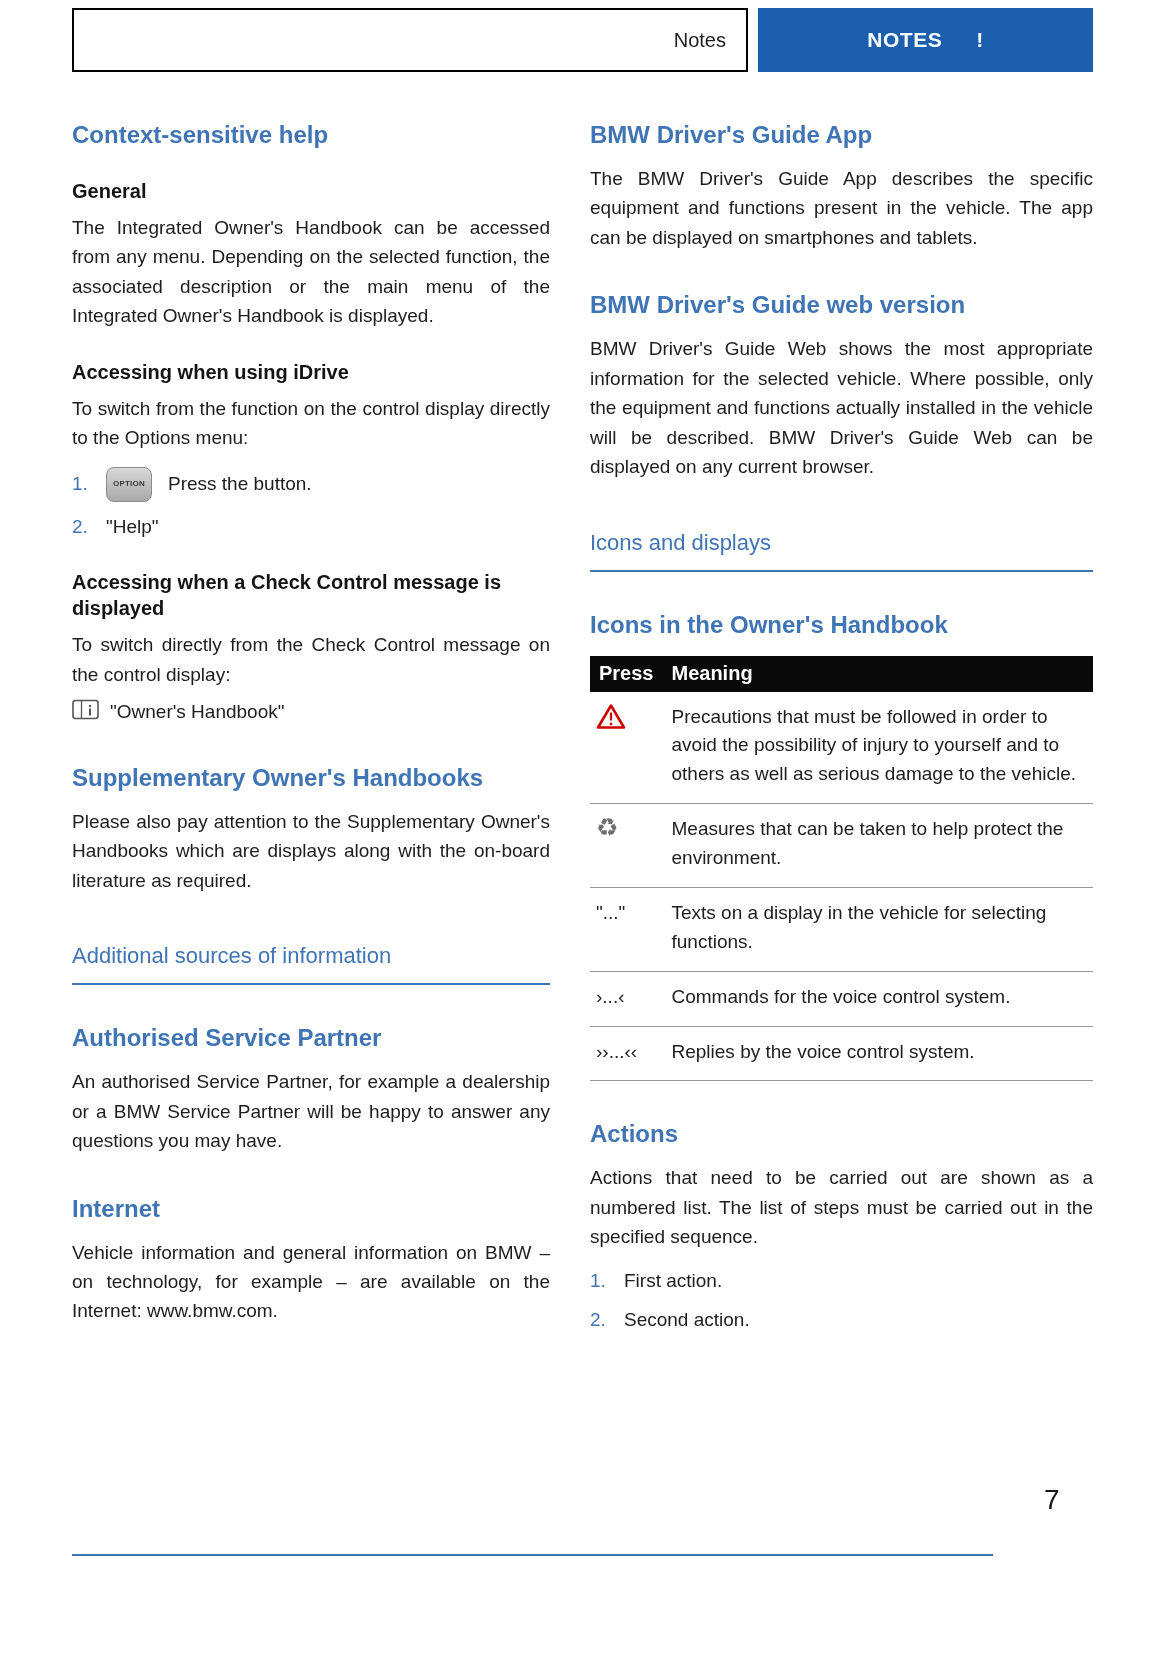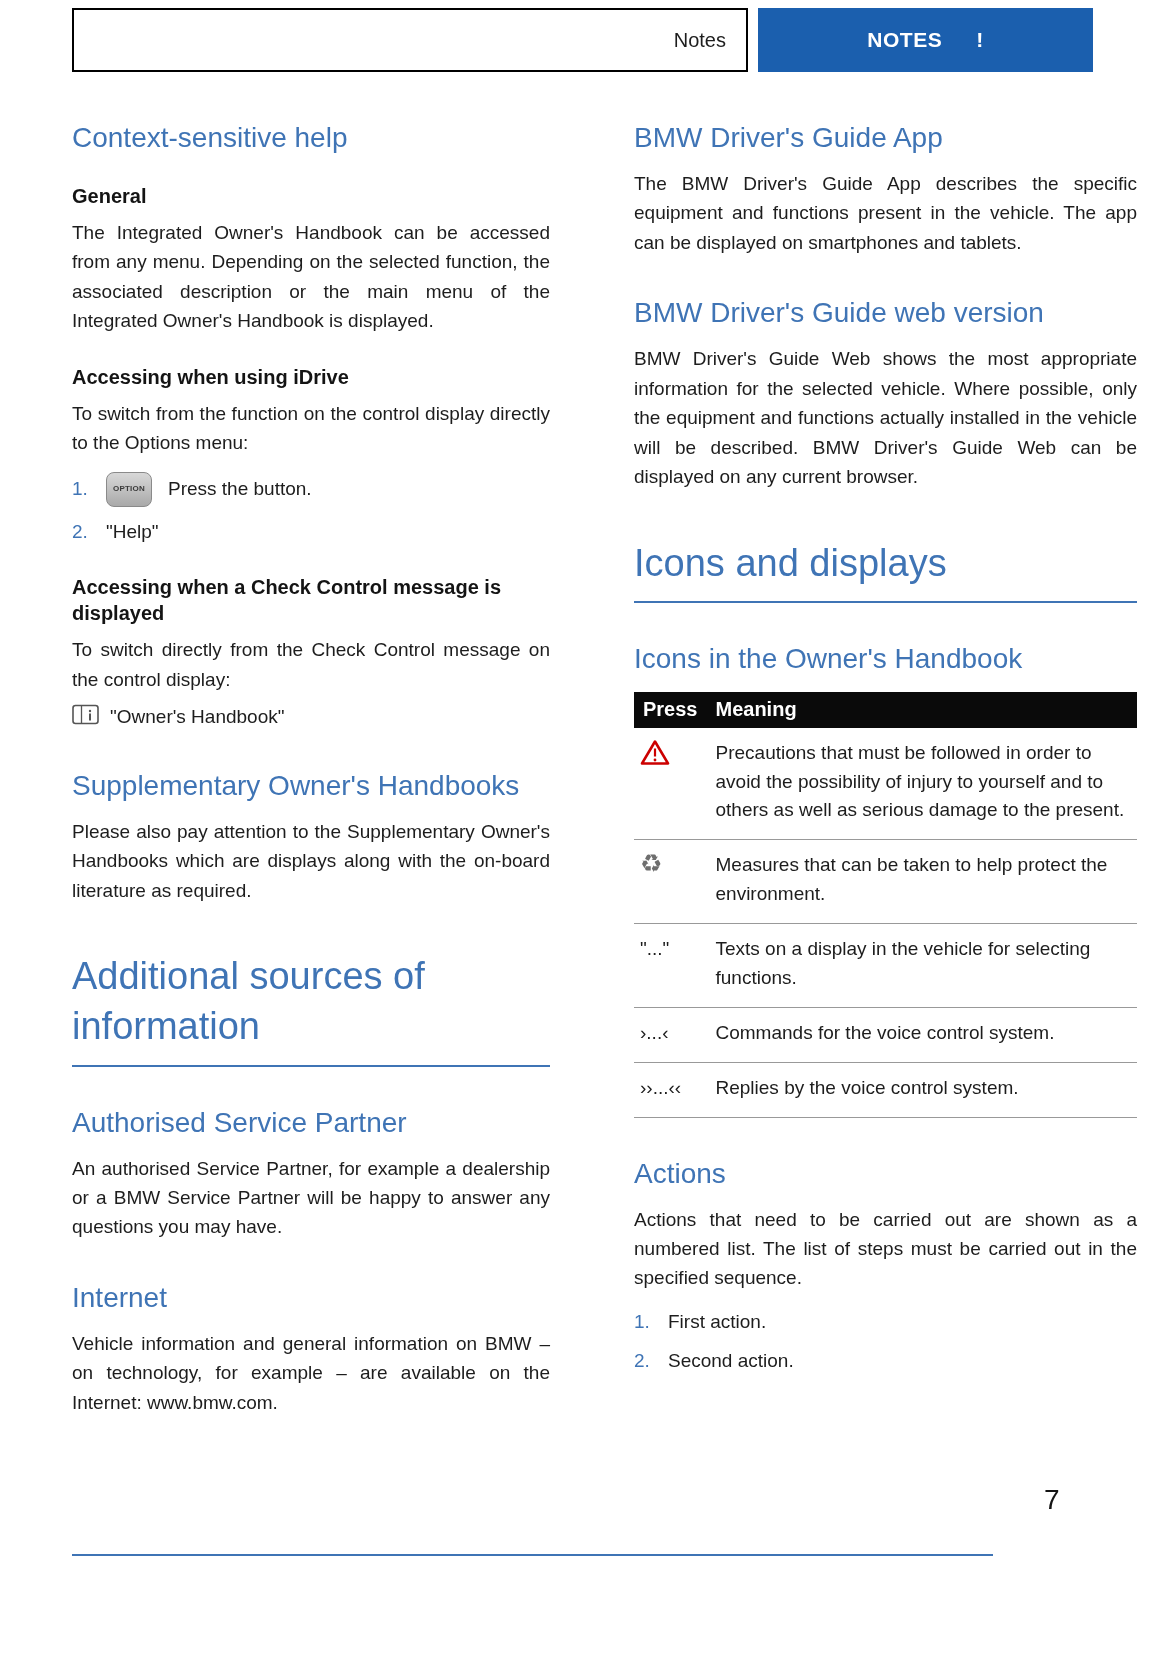--- a/index.html
+++ b/index.html
@@ -41,37 +41,37 @@
     font-weight:bold; font-size:21px;
     letter-spacing:.5px;
   }
   
   .columns{
     position:absolute; left:72px; top:112px;
     width:1021px;
     display:flex; gap:40px;
   }
   .col-left{width:478px; flex:0 0 478px;}
-  .col-right{width:503px; flex:0 0 503px;margin-left:44px;}
+  .col-right{width:503px; flex:0 0 503px;}
   p{
     font-size:19px; line-height:1.55;
     text-align:justify;
     hyphens:auto; -webkit-hyphens:auto;
     margin-bottom:10px;
   }
   .h1{
     color:var(--accent);
-    font-size:38px; font-weight:400; line-height:1.32;
+    font-size:22px; font-weight:400; line-height:1.32;
     border-bottom:2px solid var(--accent);
     padding-bottom:13px;
     margin-top:46px; margin-bottom:20px;
   }
   .h2{
     color:var(--accent);
-    font-size:28px; font-weight:400; line-height:1.25;
+    font-size:24px; font-weight:700; line-height:1.25;
     margin-top:38px; margin-bottom:14px;
   }
   .h2.first, .col-right .h2.first{margin-top:8px;}
   .h3{
     font-size:20px; font-weight:bold; color:#141414;
     margin-top:28px; margin-bottom:9px; line-height:1.3;
   }
   
   .steps{margin:14px 0 6px;}
   .step{
@@ -208,21 +208,21 @@
         </thead>
         <tbody>
           <tr>
             <td class="icon-cell">
               <svg width="30" height="27" viewBox="0 0 30 27" aria-hidden="true">
                 <path d="M15 2.5 L28 24.5 L2 24.5 Z" fill="#fff" stroke="#cc0000" stroke-width="2.6" stroke-linejoin="round"></path>
                 <rect x="13.9" y="9.5" width="2.2" height="8" fill="#cc0000"></rect>
                 <circle cx="15" cy="21" r="1.4" fill="#cc0000"></circle>
               </svg>
             </td>
-            <td>Precautions that must be followed in order to avoid the possibility of injury to yourself and to others as well as serious damage to the present.</td>
+            <td>Precautions that must be followed in order to avoid the possibility of injury to yourself and to others as well as serious damage to the vehicle.</td>
           </tr>
           <tr>
             <td class="icon-cell">
               <span class="recycle-glyph">♻</span>
             </td>
             <td>Measures that can be taken to help protect the environment.</td>
           </tr>
           <tr>
             <td class="icon-cell">"..."</td>
             <td>Texts on a display in the vehicle for selecting functions.</td>

